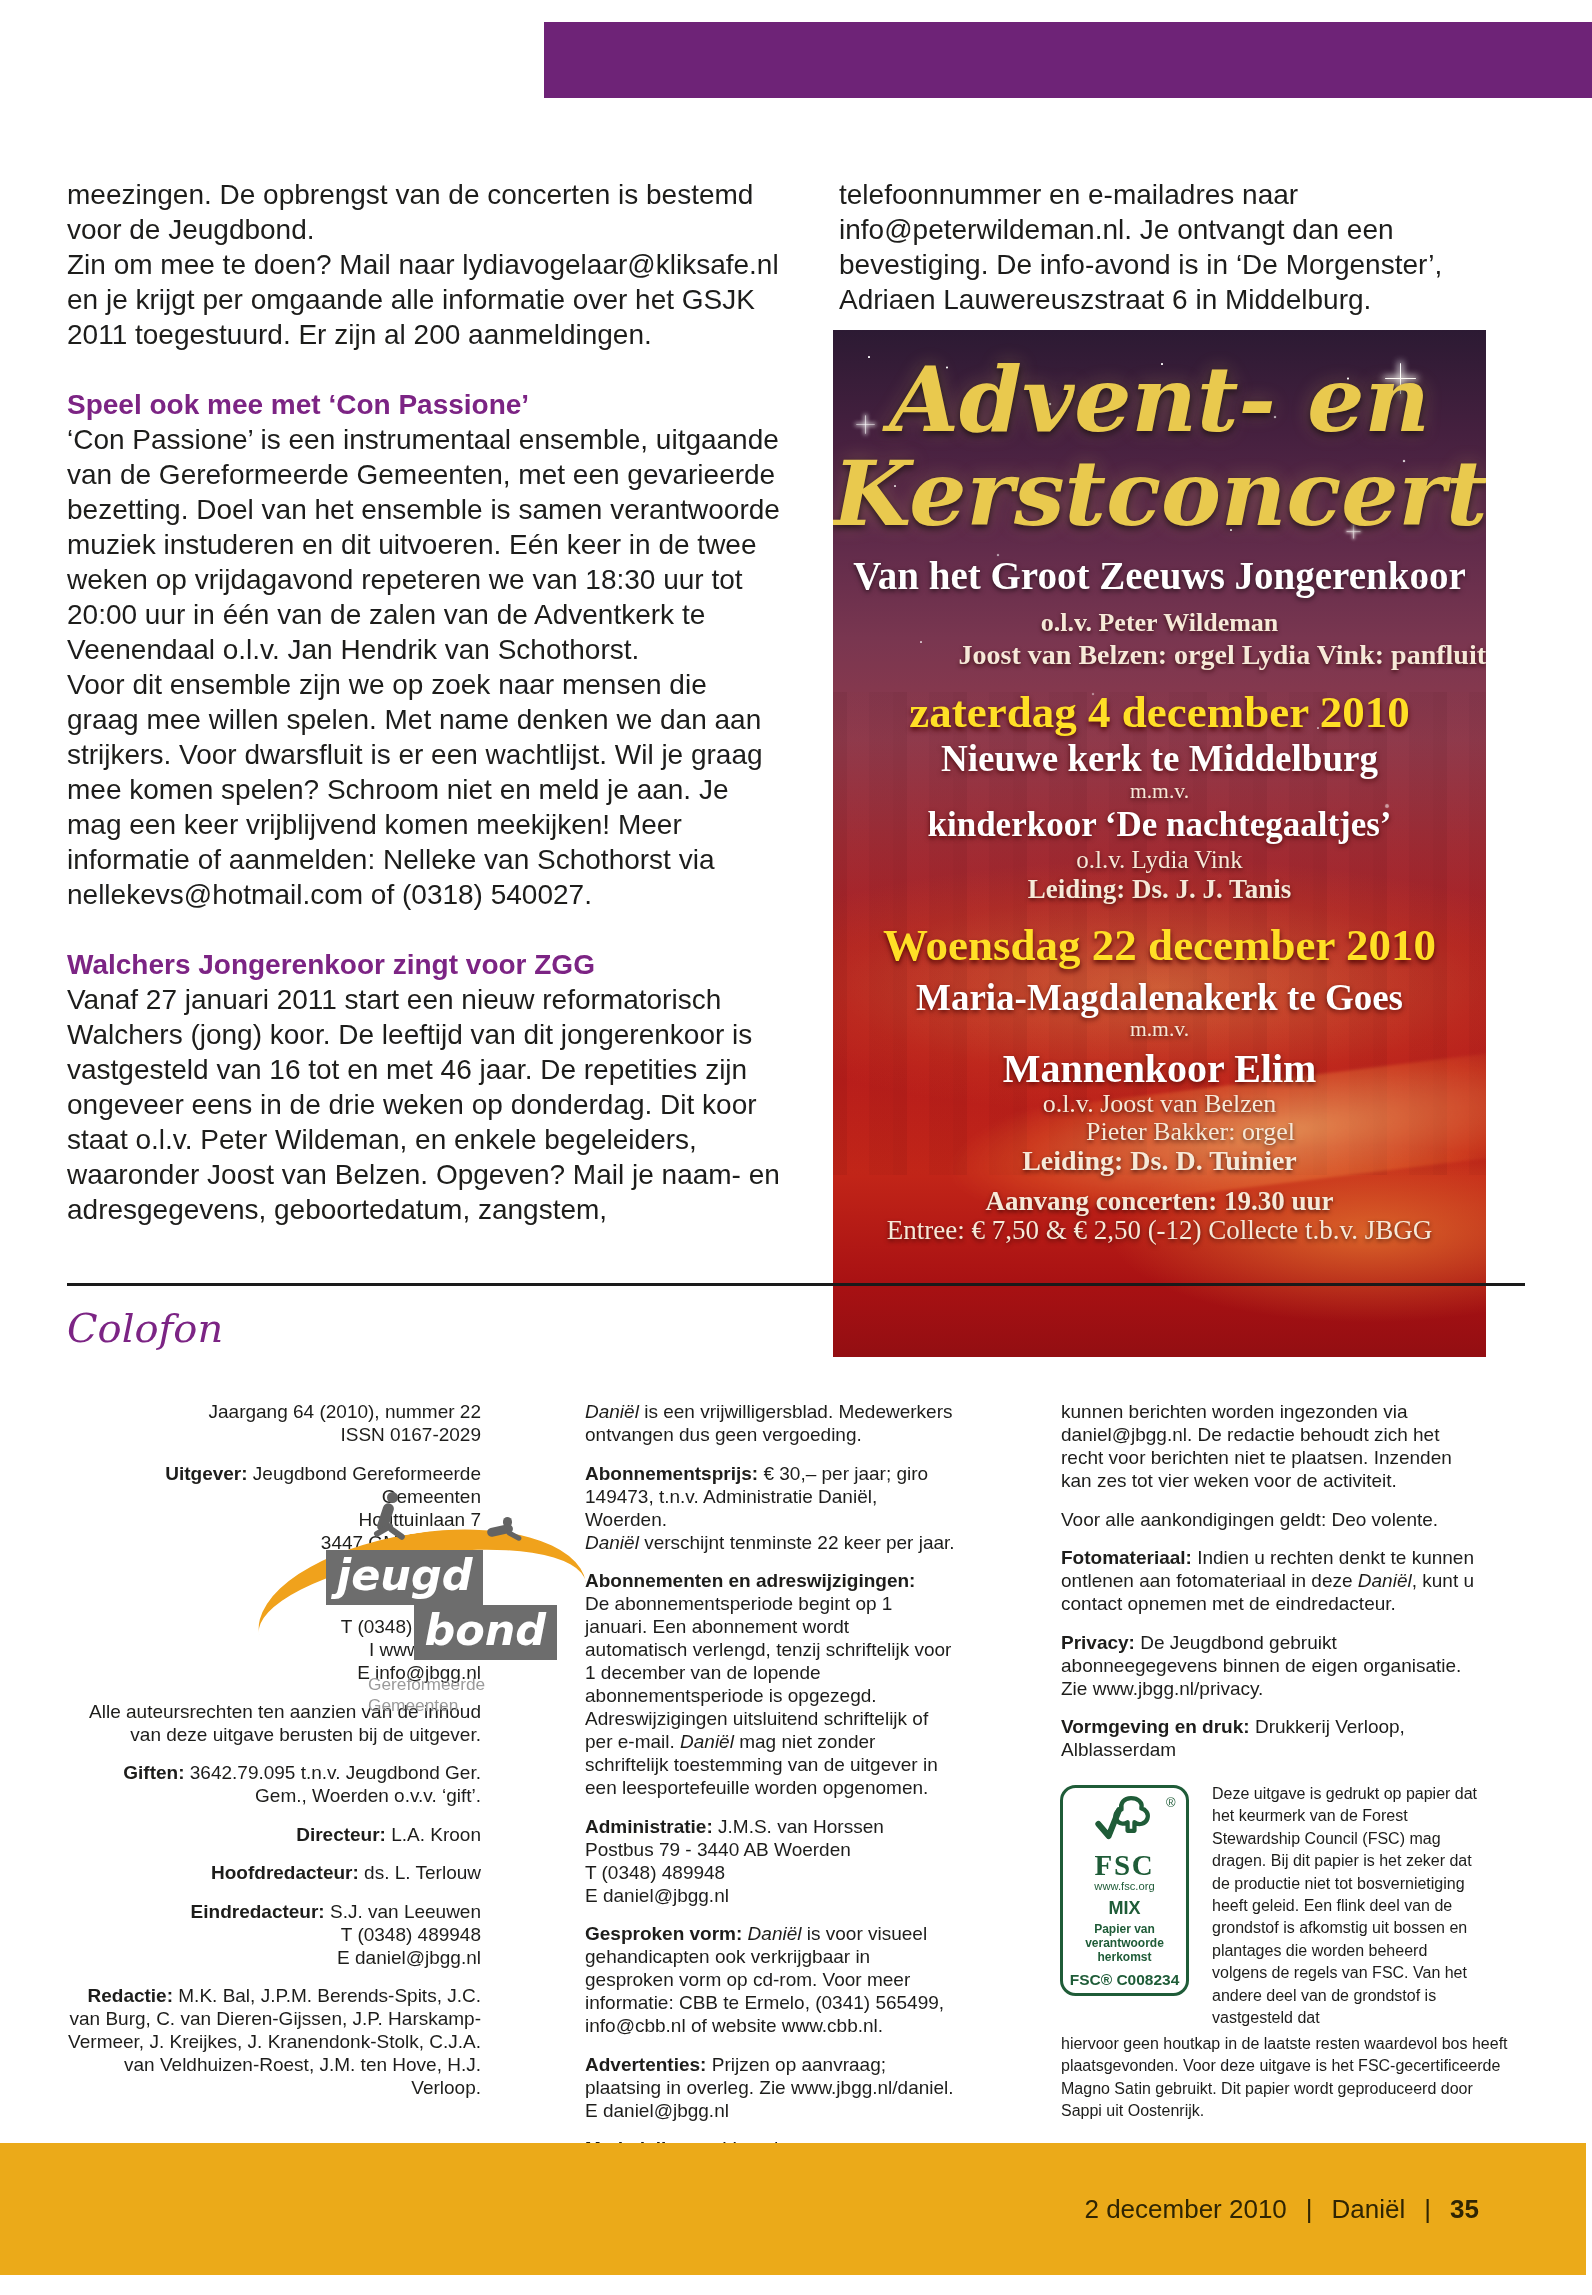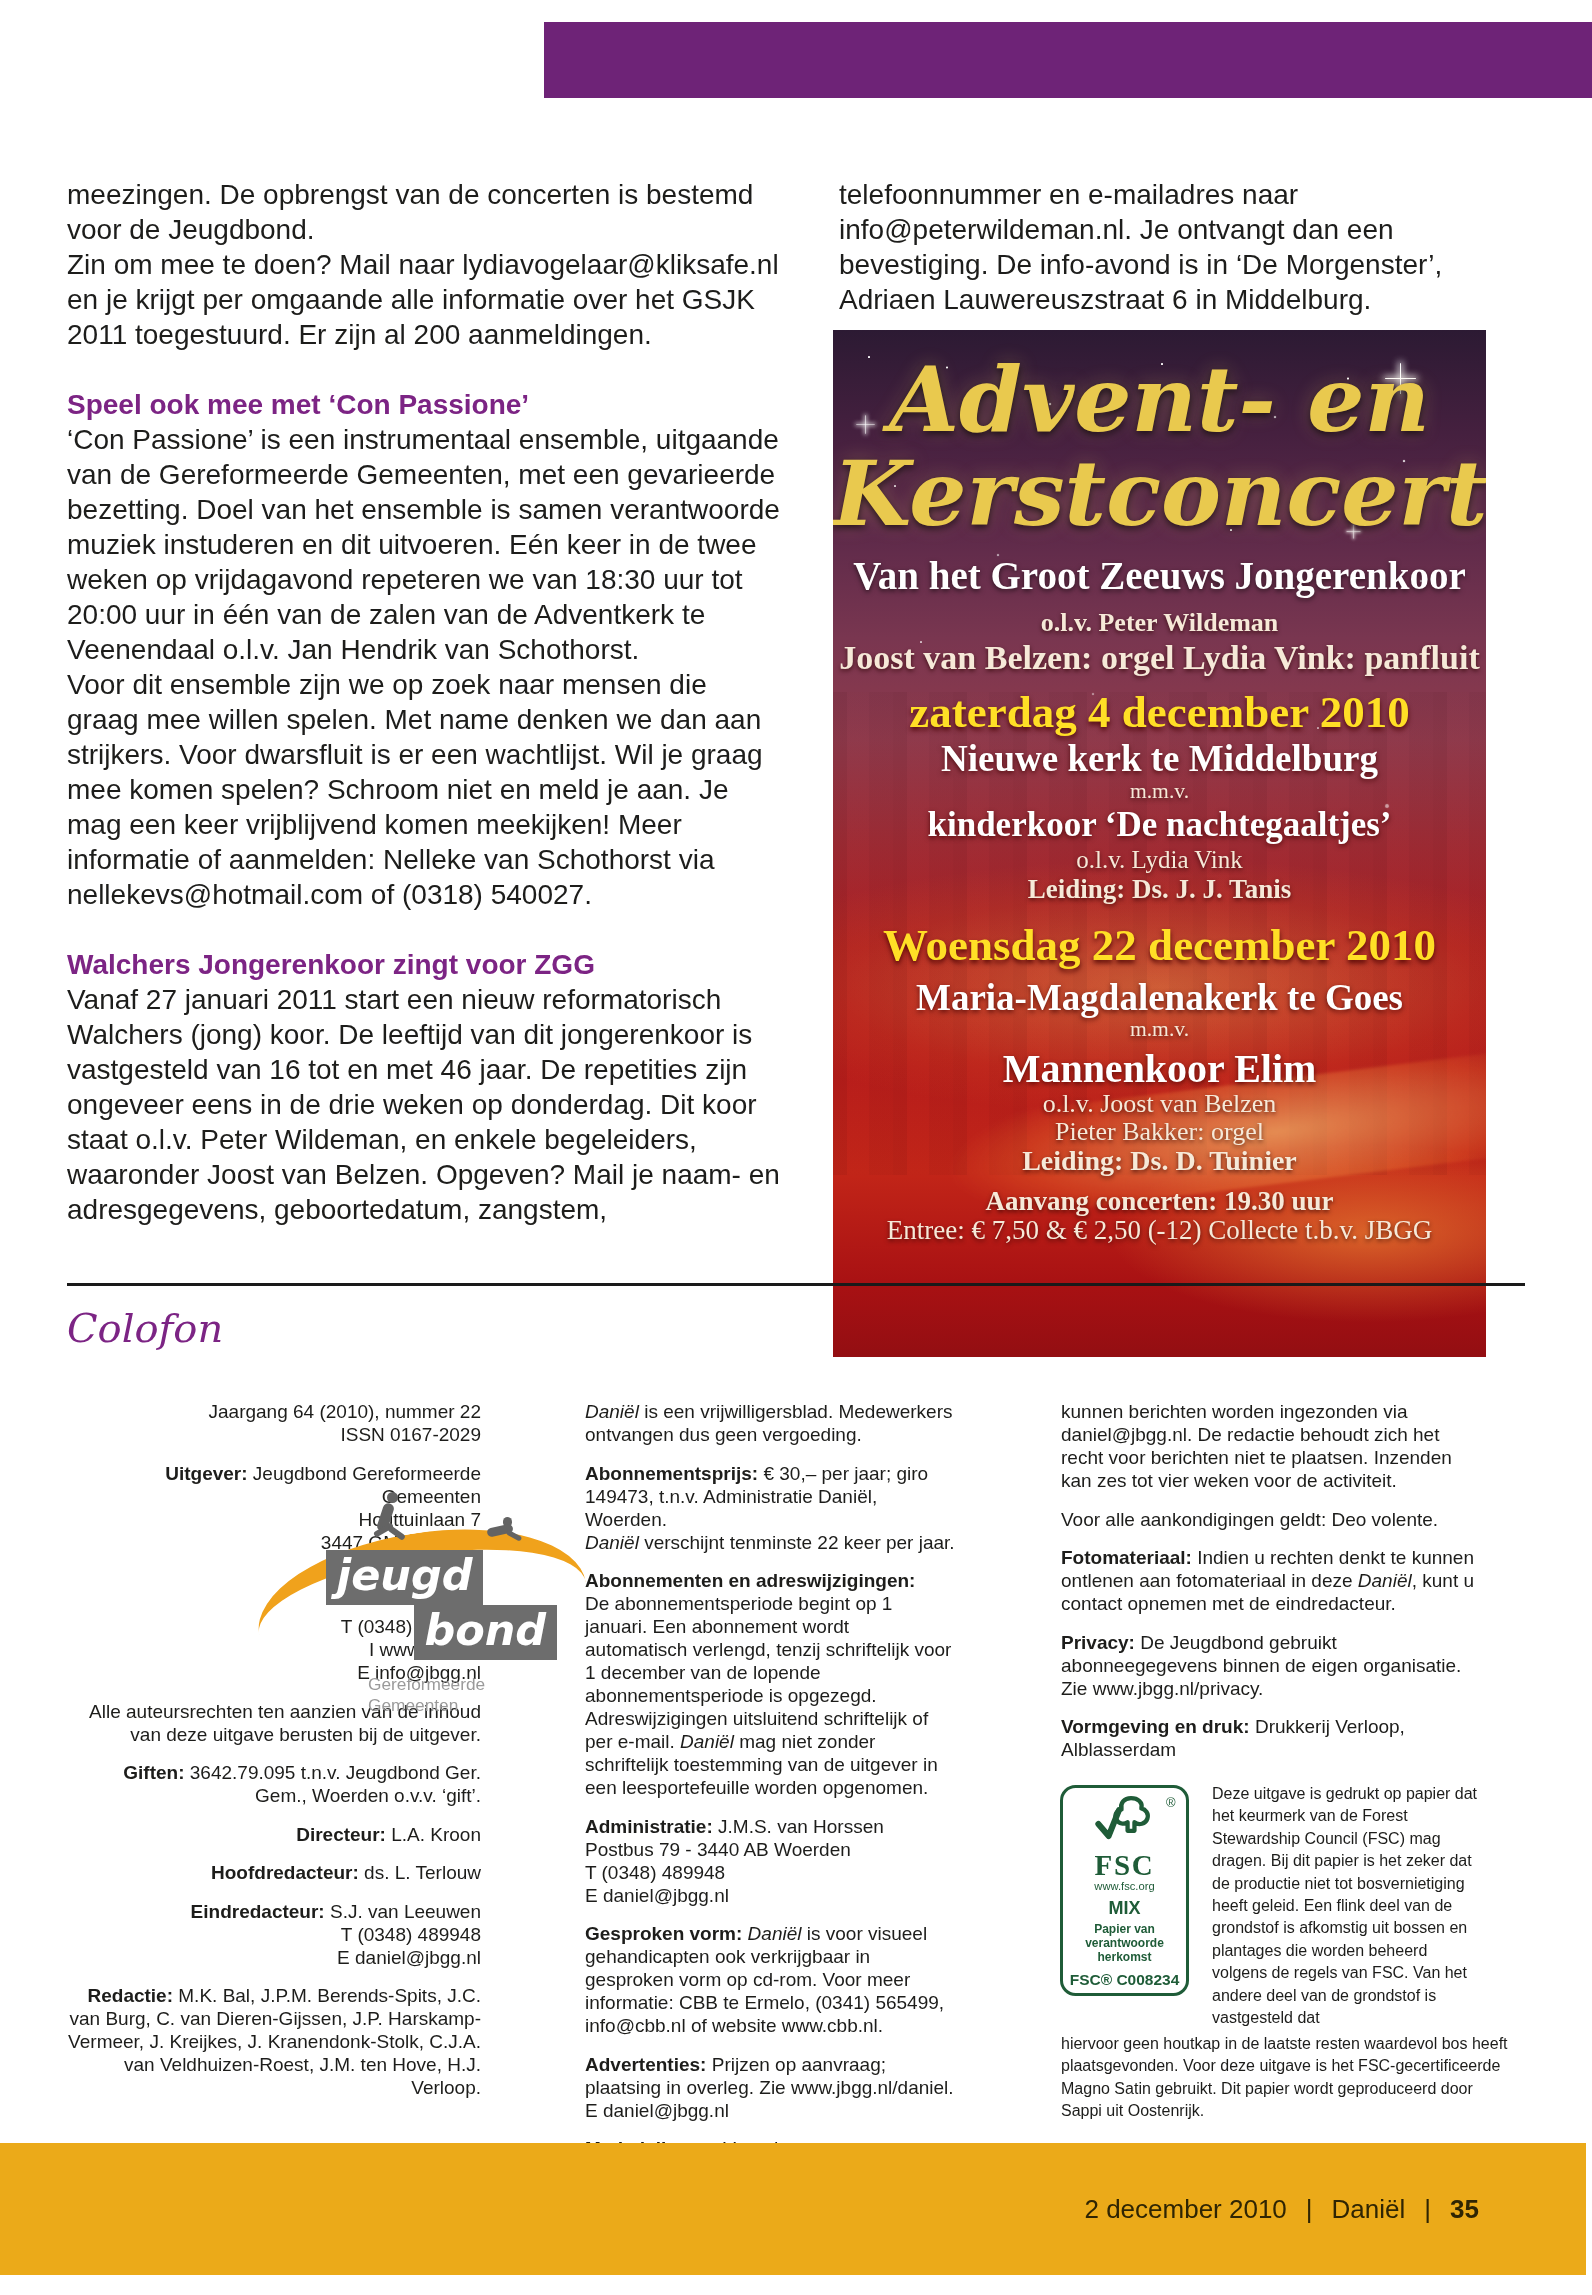--- a/index.html
+++ b/index.html
@@ -39,38 +39,38 @@
   .sp3{left:505px;top:186px;transform:scale(.45);}
   .p-line{position:absolute;left:0;width:100%;text-align:center;white-space:nowrap;}
   .p-title{font-family:"DejaVu Serif",serif;font-style:italic;font-weight:bold;color:#e9c94e;
       text-shadow:0 2.6px 7px rgba(0,0,0,.65),0 0 19px rgba(255,220,120,.25);}
   .p-t1{top:15.5px;font-size:90px;}
   .p-t2{top:110px;font-size:90px;}
   .p-sub{top:223px;font-family:"Liberation Serif",serif;font-weight:bold;color:#ffffff;font-size:39px;
       text-shadow:0 1.7px 5.2px rgba(0,0,0,.6);}
   .p-serif{font-family:"Liberation Serif",serif;color:#f6e9d8;text-shadow:0 1.7px 4.3px rgba(40,0,0,.7);}
   .p-olv1{top:278px;font-size:26px;font-weight:bold;}
-  .p-mus{top:309px;font-size:34px;font-weight:bold;}
+  .p-mus{top:309px;font-size:28px;font-weight:bold;text-align:right;}
   .p-date{font-family:"Liberation Serif",serif;font-weight:bold;color:#ffdf26;
       text-shadow:0 2.6px 5.2px rgba(70,0,0,.85);}
   .p-d1{top:356px;font-size:45px;}
   .p-ven{font-family:"Liberation Serif",serif;font-weight:bold;color:#ffffff;text-shadow:0 1.7px 5.2px rgba(60,0,0,.75);}
   .p-v1{top:407px;font-size:37px;}
   .p-mmv1{top:449px;font-size:21.6px;}
   .p-ch1{top:475px;font-size:35px;font-family:"Liberation Serif",serif;font-weight:bold;color:#fff;
       text-shadow:0 1.7px 5.2px rgba(60,0,0,.75);}
   .p-l1a{top:516px;font-size:25px;}
   .p-l1b{top:544px;font-size:27px;font-weight:bold;}
   .p-d2{top:589px;font-size:45px;}
   .p-v2{top:646px;font-size:37px;}
   .p-mmv2{top:687px;font-size:21.6px;}
   .p-ch2{top:715px;font-size:40px;font-family:"Liberation Serif",serif;font-weight:bold;color:#fff;
       text-shadow:0 1.7px 5.2px rgba(60,0,0,.75);}
   .p-l2a{top:759px;font-size:26px;}
-  .p-l2b{top:787px;font-size:26px;}
+  .p-l2b{top:787px;font-size:26px;margin-left:31px;}
   .p-l2c{top:815px;font-size:28px;font-weight:bold;}
   .p-f1{top:856px;font-size:27px;font-weight:bold;}
   .p-f2{top:885px;font-size:27px;}
   
   .rule{position:absolute;left:67px;top:1283px;width:1458px;height:2.6px;background:#1a1a1a;}
   .colofon-title{position:absolute;left:67px;top:1305px;font-family:"DejaVu Serif",serif;font-style:italic;
       font-size:40px;color:#7c2484;}
   .ccol{position:absolute;top:1400px;font-size:19px;line-height:23px;}
   .c1{left:67px;width:414px;text-align:right;}
   .c2{left:585px;width:371px;}

